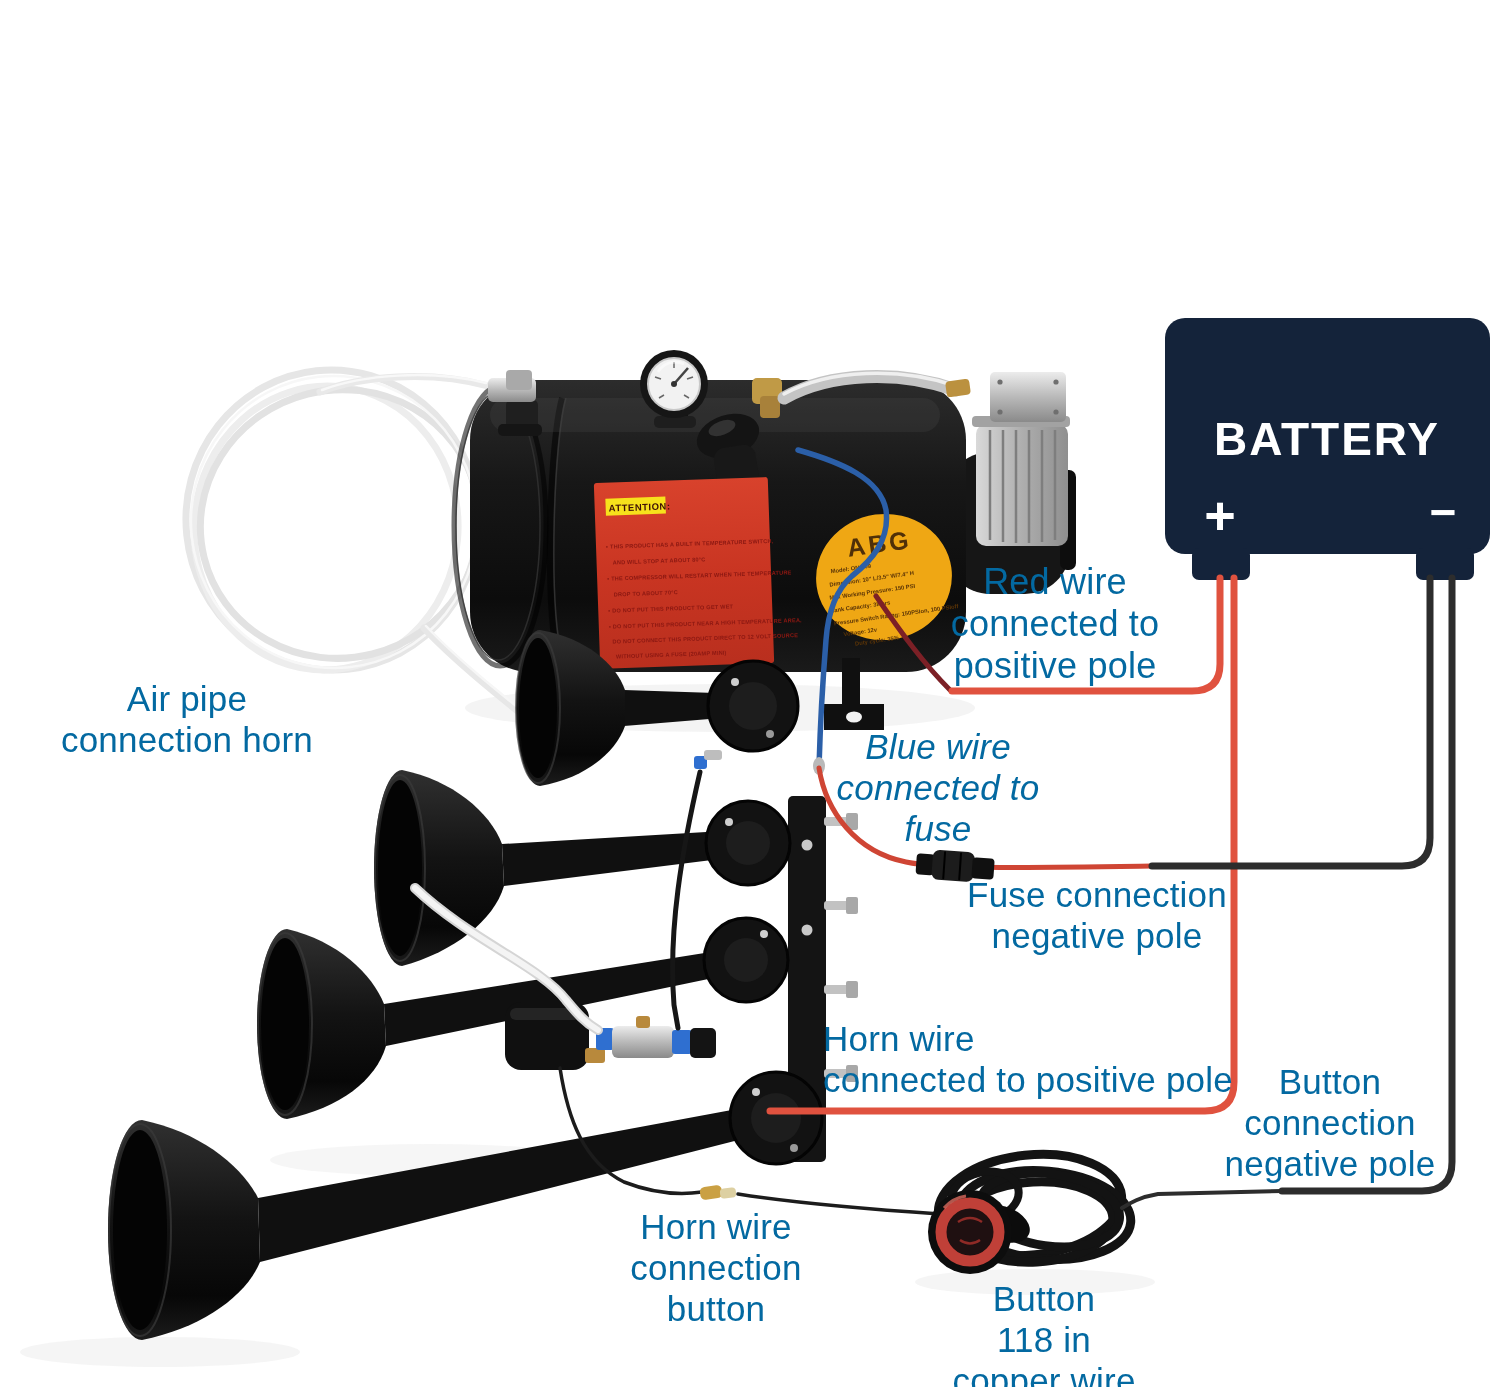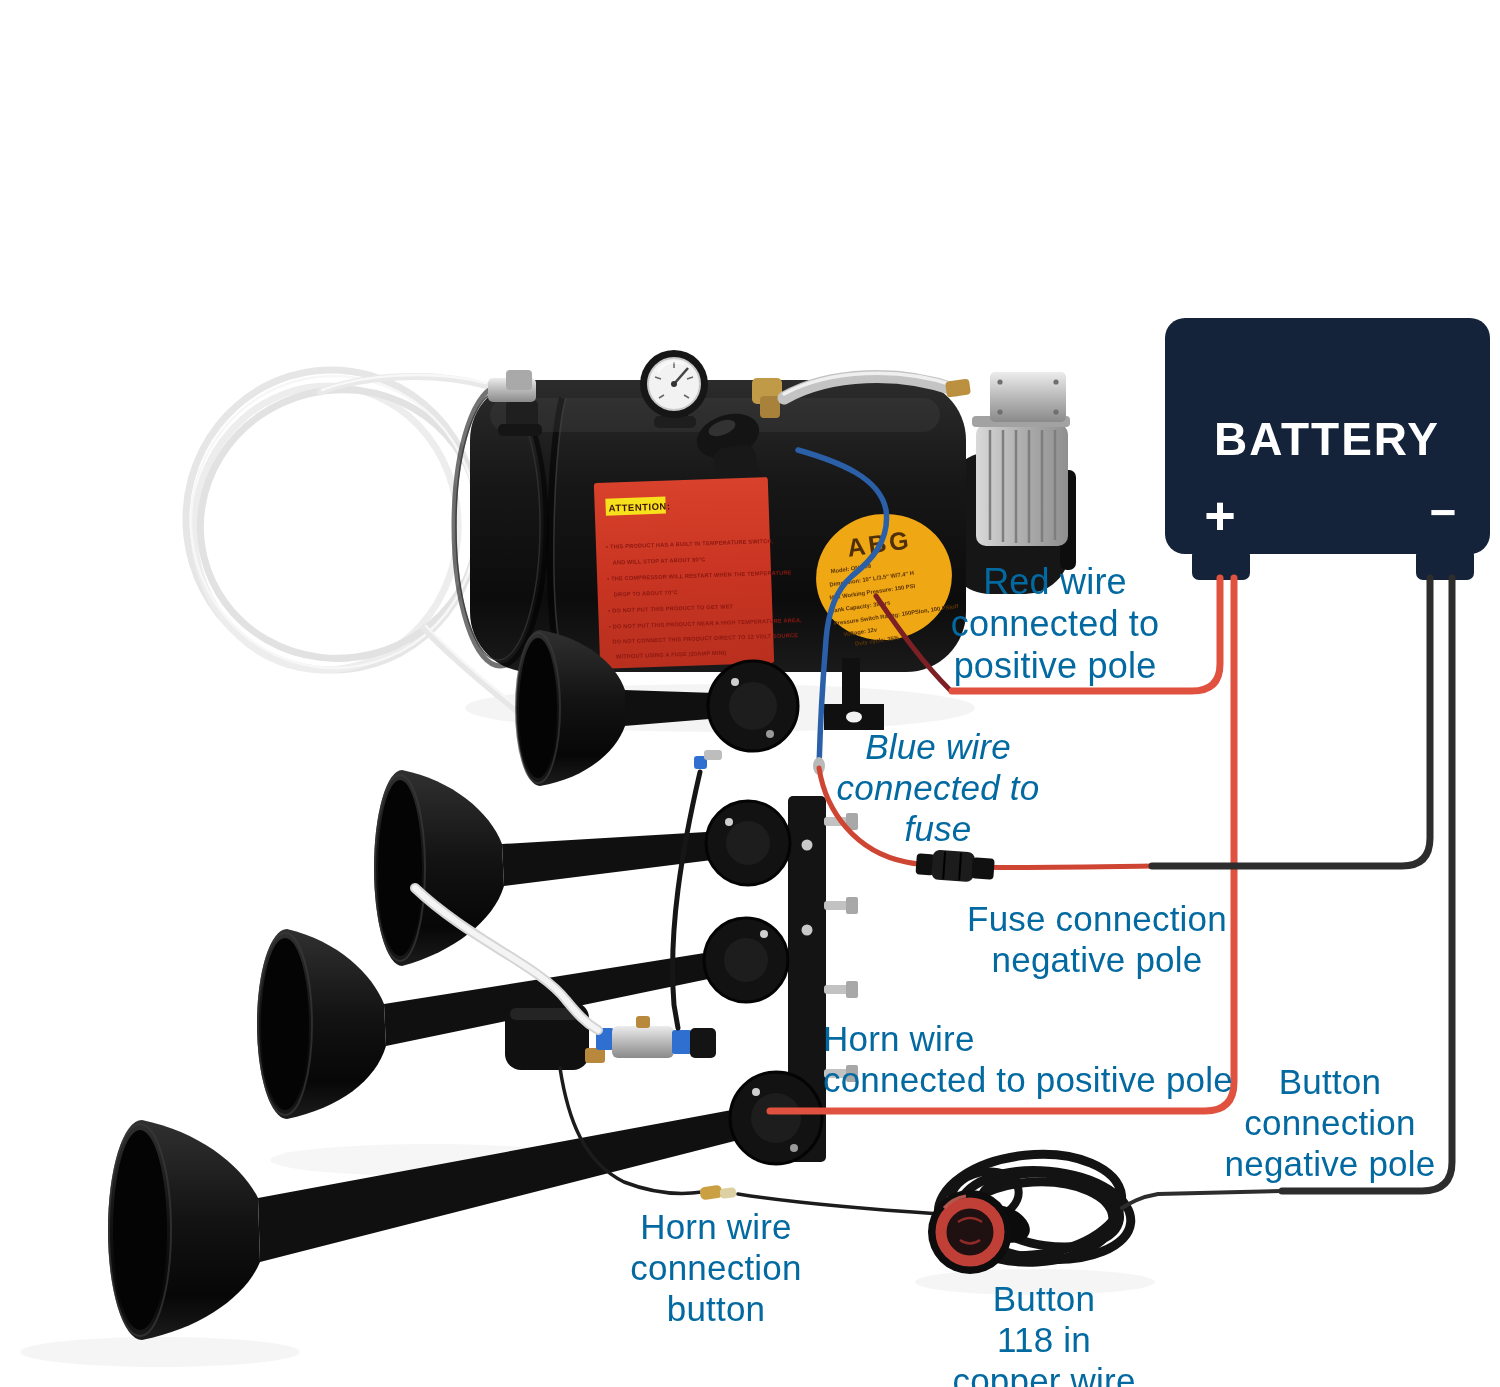--- a/index.html
+++ b/index.html
@@ -313,27 +313,29 @@
       <line x1="960" y1="853" x2="960" y2="879" stroke="#000" stroke-width="2"></line>
     </g>
 
     <path d="M 1152 866 L 1402 866 Q 1430 866 1430 838 L 1430 578" stroke="#2d2d2d" stroke-width="7"></path>
 
     <path d="M 1452 578 L 1452 1162 Q 1452 1191 1422 1191 L 1282 1191" stroke="#2d2d2d" stroke-width="7"></path>
     <path d="M 1282 1191 C 1230 1192 1190 1193 1158 1194 C 1140 1197 1130 1203 1122 1208" stroke="#2d2d2d" stroke-width="4"></path>
   </g>
 </svg>
 
+  <div class="lbl" style="left:12px;top:679px;width:350px;">Air pipe
+connection horn</div>
   <div class="lbl big" style="left:880px;top:561px;width:350px;">Red wire
 connected to
 positive pole</div>
   <div class="lbl" style="left:763px;top:727px;width:350px;font-style:italic;">Blue wire
 connected to
 fuse</div>
-  <div class="lbl" style="left:922px;top:899px;width:350px;">Fuse connection
+  <div class="lbl" style="left:922px;top:875px;width:350px;">Fuse connection
 negative pole</div>
   <div class="lbl left" style="left:823px;top:1019px;width:480px;">Horn wire
 connected to positive pole</div>
   <div class="lbl" style="left:1185px;top:1062px;width:290px;">Button
 connection
 negative pole</div>
   <div class="lbl" style="left:566px;top:1207px;width:300px;">Horn wire
 connection
 button</div>
   <div class="lbl" style="left:894px;top:1279px;width:300px;">Button

